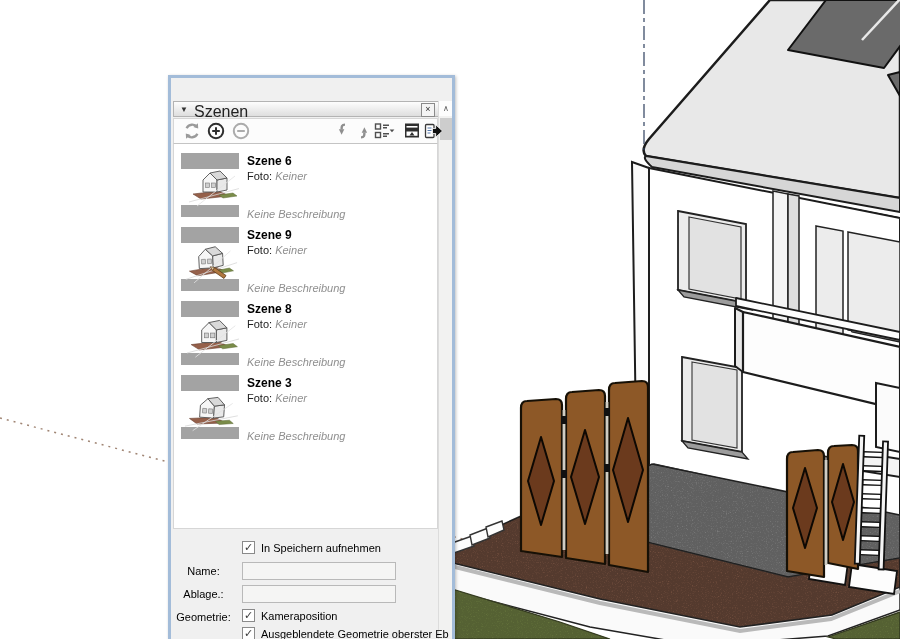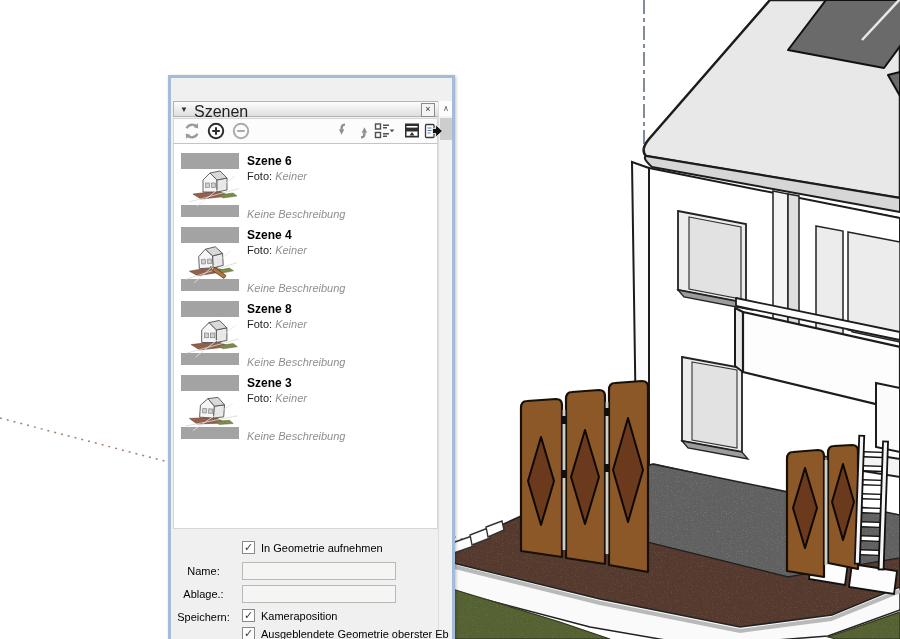--- a/index.html
+++ b/index.html
@@ -291,21 +291,21 @@
         <rect x="0" y="0" width="58" height="64" fill="#fff"></rect>
         <rect x="0" y="0" width="58" height="16" fill="#a3a3a3"></rect>
         <rect x="0" y="52" width="58" height="12" fill="#a3a3a3"></rect>
         <use href="#mh" transform="translate(4,11) rotate(-3 26 24)"></use>
         <g transform="translate(44,50) rotate(215)">
           <rect x="0" y="-1.8" width="14" height="3.6" fill="#b07840" stroke="#5a3a1a" stroke-width="0.7"></rect>
           <polygon points="14,-1.8 18,0 14,1.8" fill="#e8d0a8" stroke="#5a3a1a" stroke-width="0.6"></polygon>
         </g>
       </svg>
       <div class="scene-text">
-        <div class="nm">Szene 4</div>
+        <div class="nm">Szene 9</div>
         <div class="ln"><span>Foto:</span> <span class="it">Keiner</span></div>
         <div class="ln it">Keine Beschreibung</div>
       </div>
     </div>
 
     <div class="scene-item" style="top:154px">
       <svg class="scene-thumb" width="58" height="64" viewBox="0 0 58 64">
         <rect x="0" y="0" width="58" height="64" fill="#fff"></rect>
         <rect x="0" y="0" width="58" height="16" fill="#a3a3a3"></rect>
         <rect x="0" y="52" width="58" height="12" fill="#a3a3a3"></rect>
@@ -328,29 +328,29 @@
       <div class="scene-text">
         <div class="nm">Szene 3</div>
         <div class="ln"><span>Foto:</span> <span class="it">Keiner</span></div>
         <div class="ln it">Keine Beschreibung</div>
       </div>
     </div>
   </div>
 
   <div class="form">
     <span class="cb" style="left:71px;top:12px">✓</span>
-    <span style="position:absolute;left:90px;top:13px">In Geometrie aufnehmen</span>
+    <span style="position:absolute;left:90px;top:13px">In Speichern aufnehmen</span>
 
     <span class="flabel" style="top:36px">Name:</span>
     <input class="finput" style="top: 33px;" value="">
 
     <span class="flabel" style="top:59px">Ablage.:</span>
     <input class="finput" style="top: 56px;" value="">
 
-    <span class="flabel" style="top:82px">Speichern:</span>
+    <span class="flabel" style="top:82px">Geometrie:</span>
     <span class="cb" style="left:71px;top:80px">✓</span>
     <span style="position:absolute;left:90px;top:81px">Kameraposition</span>
 
     <span class="cb" style="left:71px;top:98px">✓</span>
     <span style="position:absolute;left:90px;top:99px;white-space:nowrap">Ausgeblendete Geometrie oberster Eb</span>
   </div>
 </div>
 
 </div>
 

